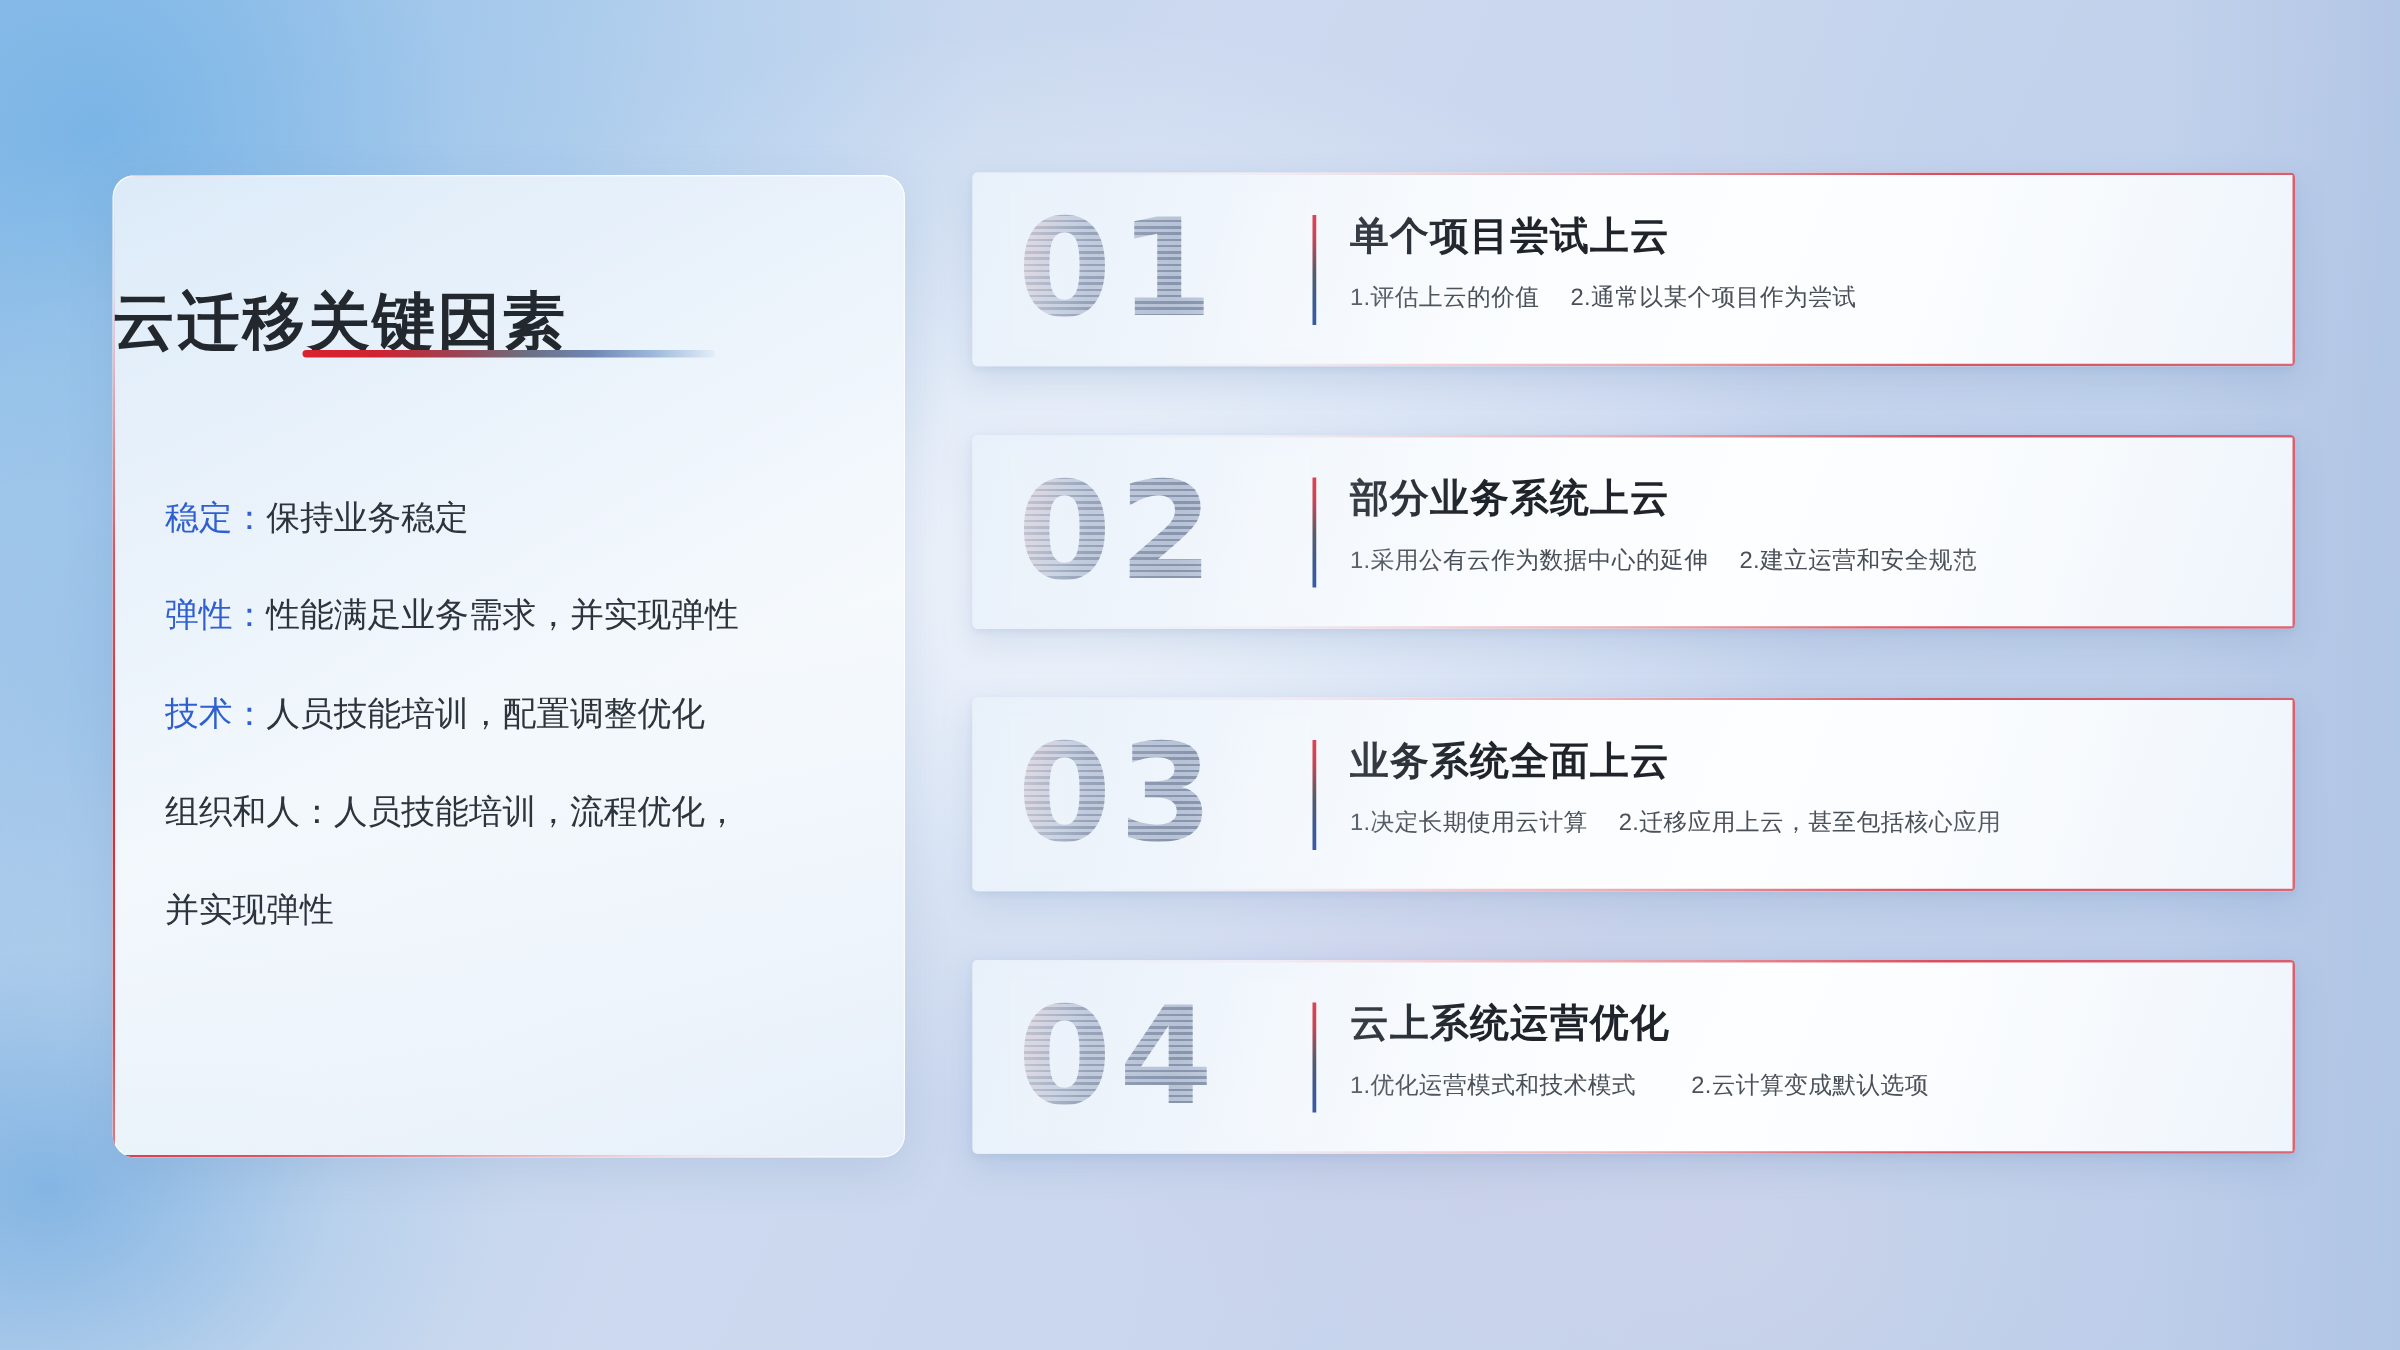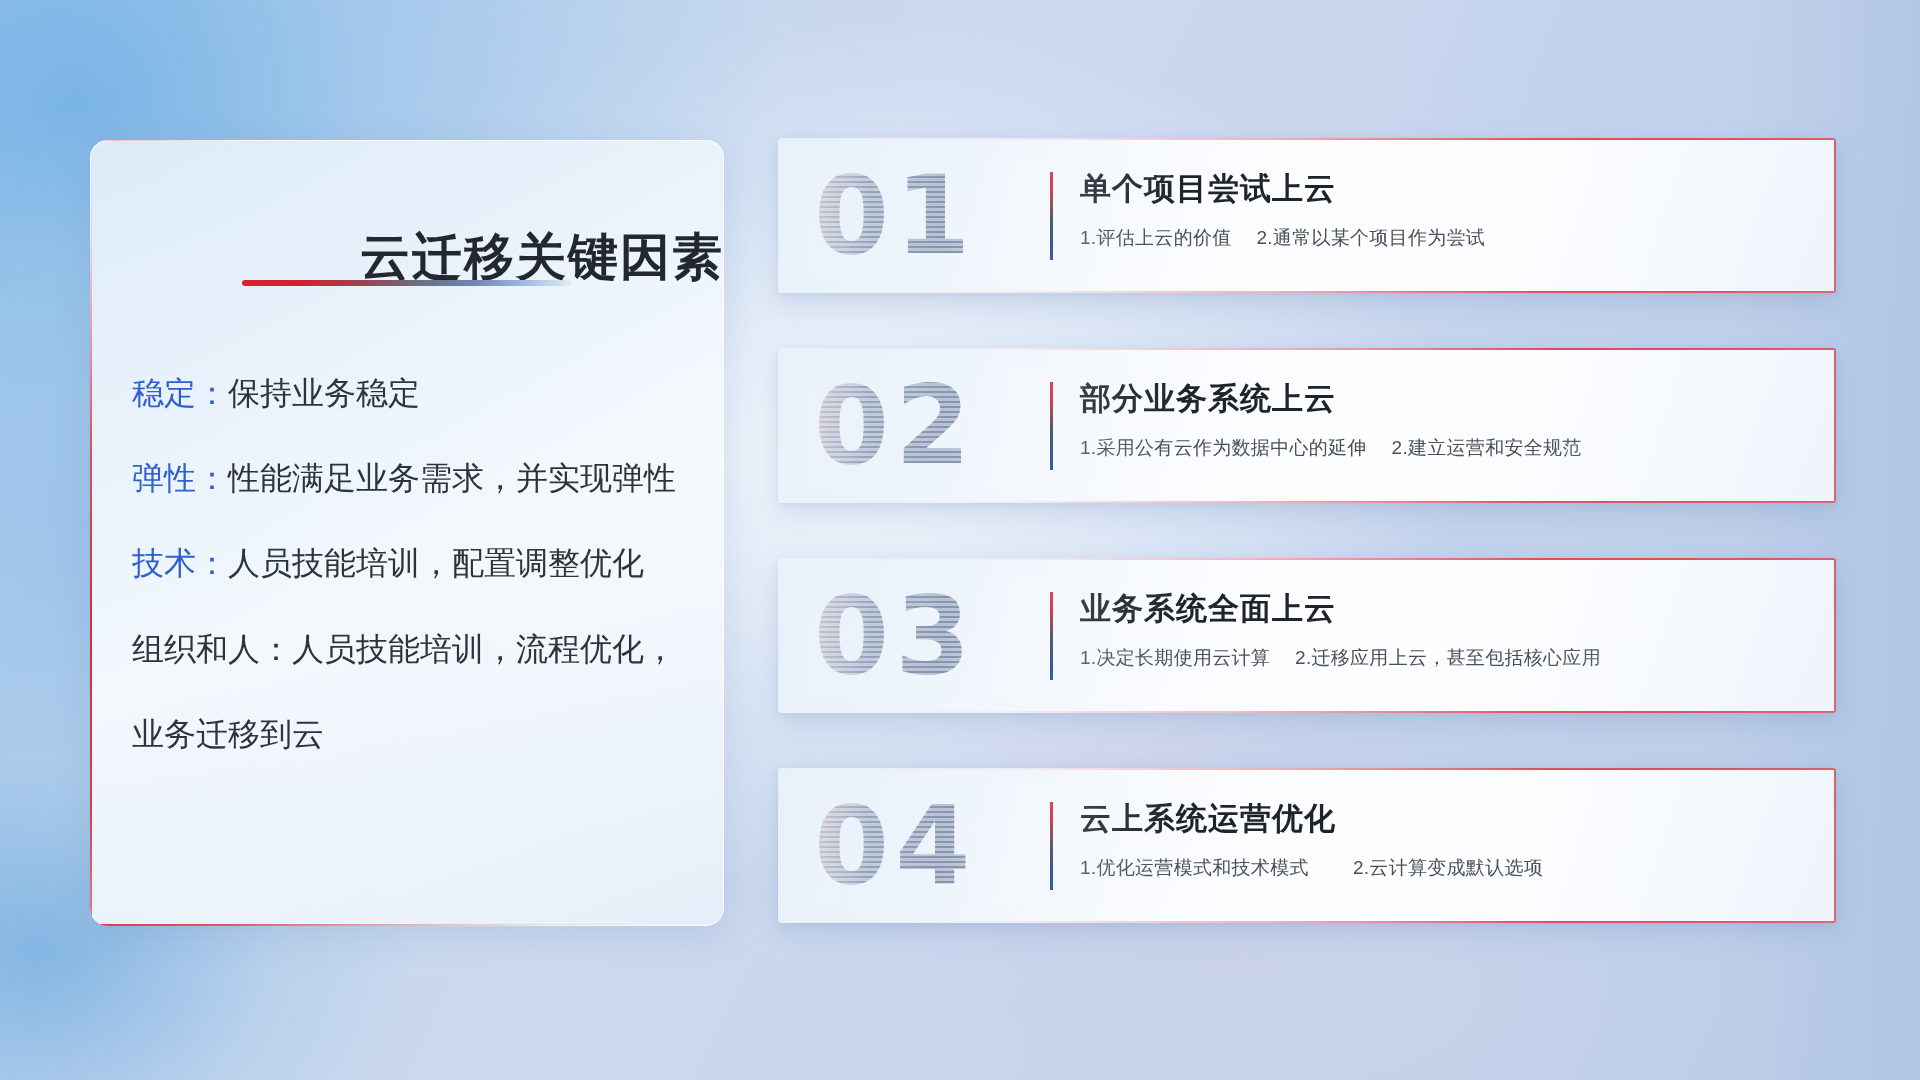--- a/index.html
+++ b/index.html
@@ -122,21 +122,21 @@
     background: linear-gradient(90deg,
       rgba(214,30,44,0.30) 0%,
       rgba(214,30,44,0.05) 25%,
       rgba(255,255,255,0) 60%);
   }
 
   #panel-title {
     position: absolute;
     left: 0; right: 0;
     top: 50px;
-    text-align: right;
+    text-align: left;
     font-size: 50px;
     font-weight: 700;
     letter-spacing: 2px;
     color: #23282e;
     font-family: "Liberation Sans", "DejaVu Sans", sans-serif;
   }
   #title-rule {
     position: absolute;
     left: 152px;
     top: 140px;
@@ -153,26 +153,27 @@
       rgba(200,220,240,0.25) 100%);
   }
 
   #factor-list {
     position: absolute;
     left: 42px;
     right: 34px;
     top: 232px;
   }
   .factor-row {
-    font-size: 32px;
+    font-size: 27px;
     line-height: 1.35;
     color: #2e343b;
     margin-bottom: 42px;
     white-space: nowrap;
     font-family: "Liberation Sans", "DejaVu Sans", sans-serif;
+    margin-top: 24px;
   }
   .factor-row:last-child { margin-bottom: 0; }
   .factor-label { color: #2e343b; }
   .factor-label.accent { color: #2f5fd0; }
   .factor-text { color: #2e343b; }
 
   
   #cards {
     position: absolute;
     left: 778px;
@@ -360,21 +361,21 @@
 
         <div class="factor-row">
           <span class="factor-label accent">技术：</span><span class="factor-text">人员技能培训，配置调整优化</span>
         </div>
 
         <div class="factor-row">
           <span class="factor-label">组织和人：</span><span class="factor-text">人员技能培训，流程优化，</span>
         </div>
 
         <div class="factor-row">
-          <span class="factor-text">业务迁移到云</span>
+          <span class="factor-text">并实现弹性</span>
         </div>
 
       </div>
     </section>
 
     <section id="cards">
 
       <article class="card">
         <div class="card-border-top"></div>
         <div class="card-border-bottom"></div>

